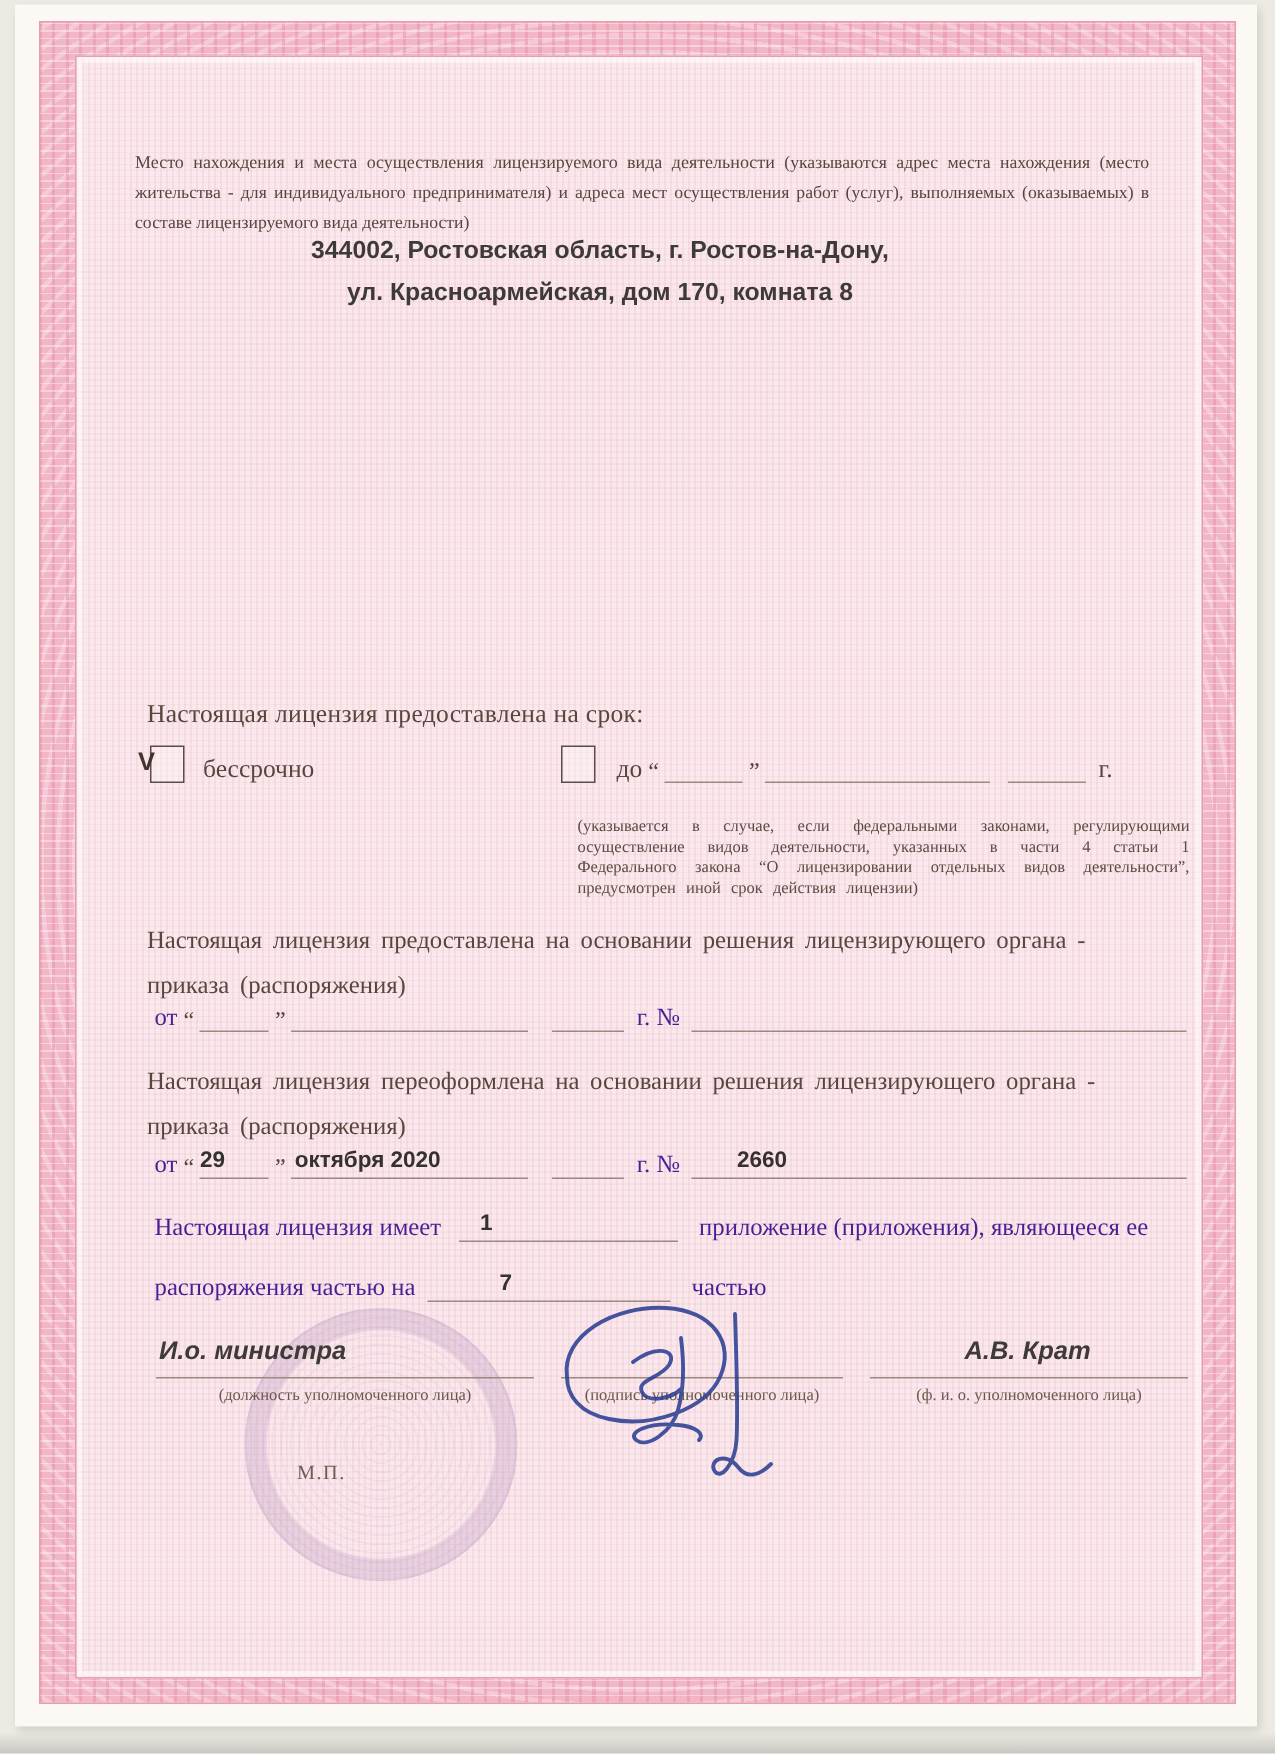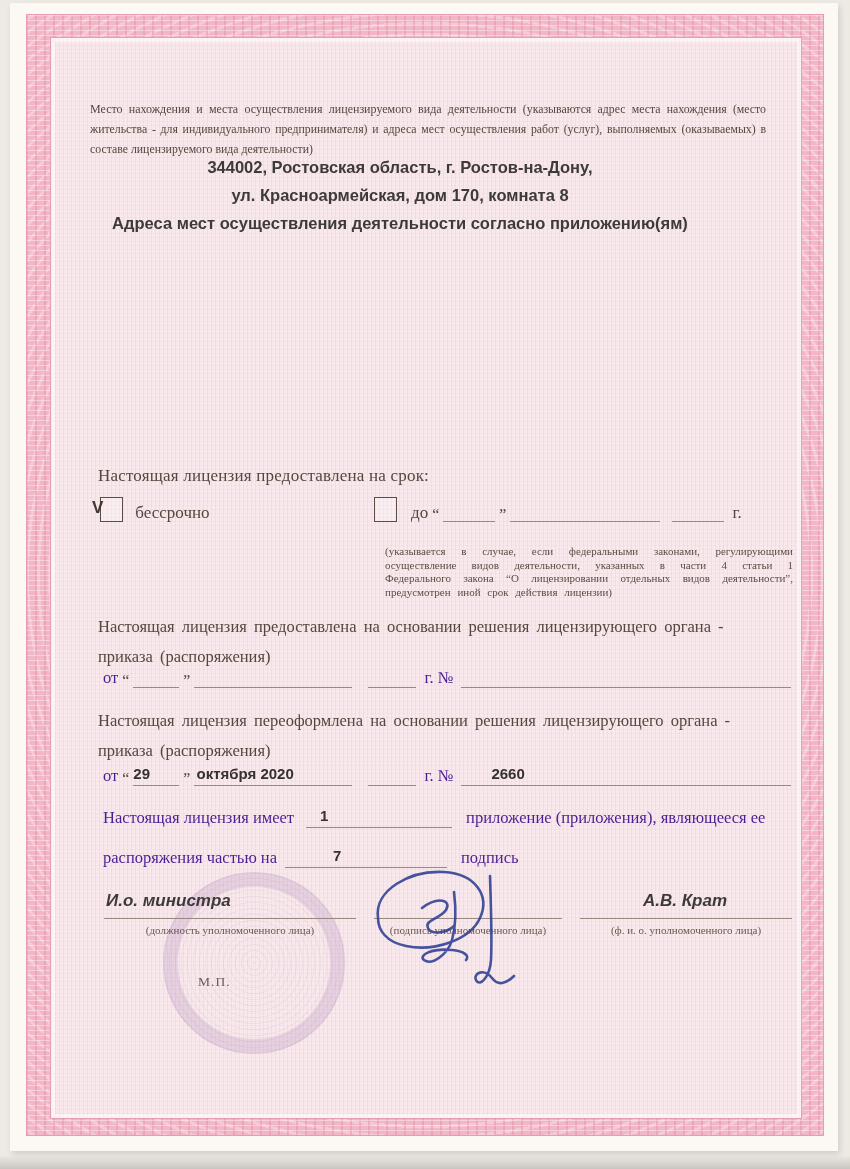--- a/index.html
+++ b/index.html
@@ -86,21 +86,20 @@
 <div class="band"></div>
 <div class="interior"></div>
 
 <p class="t para1 justify">
   <span class="big">Место нахождения и места осуществления лицензируемого вида деятельности </span><span class="small">(указываются адрес места нахождения (место жительства - для индивидуального предпринимателя) и адреса мест осуществления работ (услуг), выполняемых (оказываемых) в составе лицензируемого вида деятельности)</span>
 </p>
 
 <div class="t address sans-bold">
   <div>344002, Ростовская область, г. Ростов-на-Дону,</div>
   <div>ул. Красноармейская, дом 170, комната 8</div>
-  <div>Адреса мест осуществления деятельности согласно приложению(ям)</div>
 </div>
 
 <div class="t serif-lg term-head">Настоящая лицензия предоставлена на срок:</div>
 
 <div class="cbrow" style="left:92px;top:497px;">
   <span class="vmark">V</span>
   <span class="cbox"></span>
   <span class="cblabel">бессрочно</span>
 </div>
 
@@ -151,21 +150,21 @@
 
 <div class="otrow" style="top:808px;">
   <span class="lbl">Настоящая лицензия имеет</span>
   <span class="line" style="width:146px;margin:0 14px 0 12px;"><span class="fill" style="padding-left:14px;">1</span></span>
   <span class="lbl">приложение (приложения), являющееся ее</span>
 </div>
 
 <div class="otrow" style="top:848px;">
   <span class="lbl">распоряжения частью на</span>
   <span class="line" style="width:162px;margin:0 14px 0 8px;"><span class="fill" style="padding-left:48px;">7</span></span>
-  <span class="lbl">подпись</span>
+  <span class="lbl">частью</span>
 </div>
 
 <div class="stamp"></div>
 <div class="t mp">М.П.</div>
 
 <div class="t sans-bold siglabel" style="left:106px;top:891px;">И.о. министра</div>
 <div class="t sans-bold siglabel" style="left:580px;top:891px;width:210px;text-align:center;">А.В. Крат</div>
 
 <div class="sigline" style="left:104px;top:918px;width:252px;"></div>
 <div class="sigline" style="left:374px;top:918px;width:188px;"></div>

